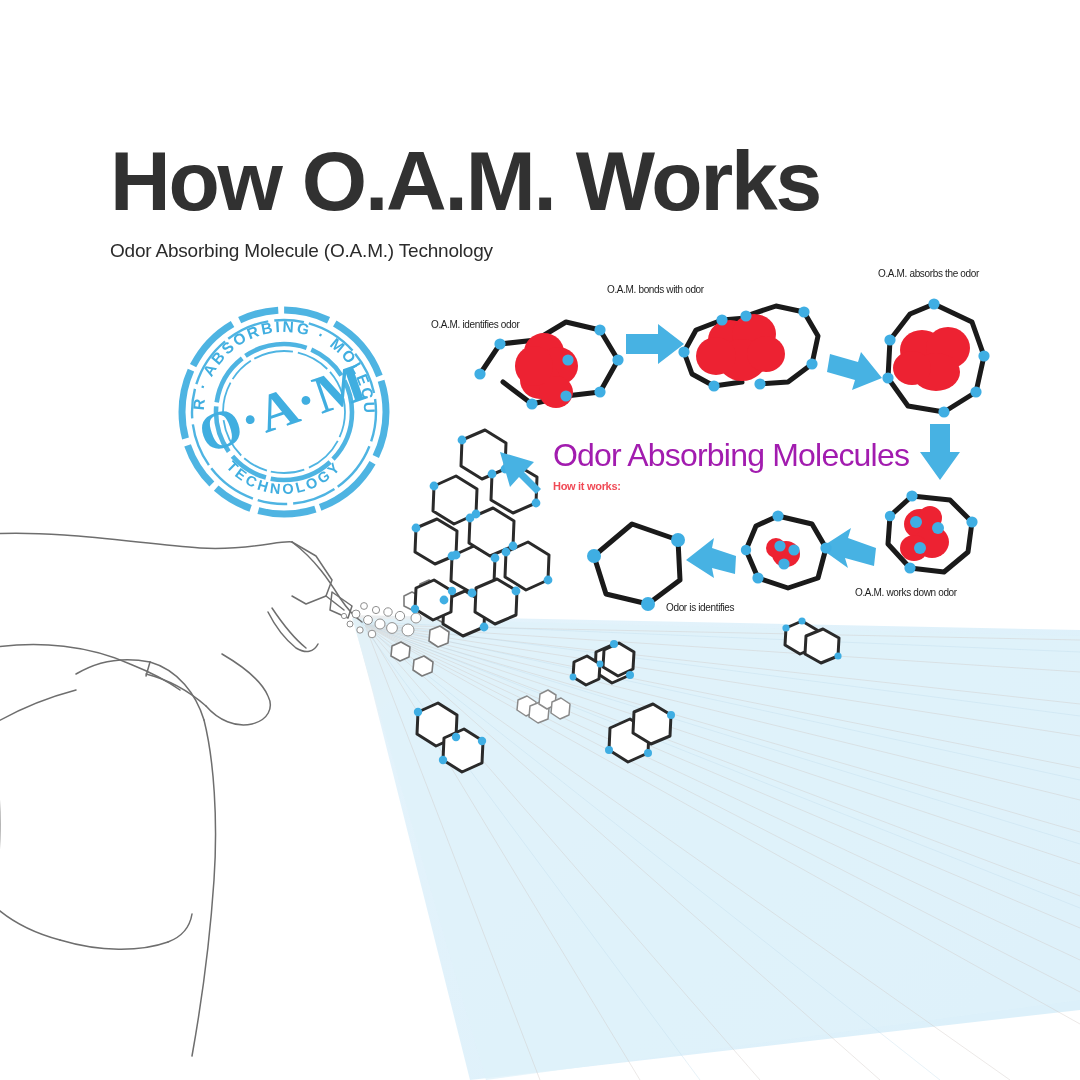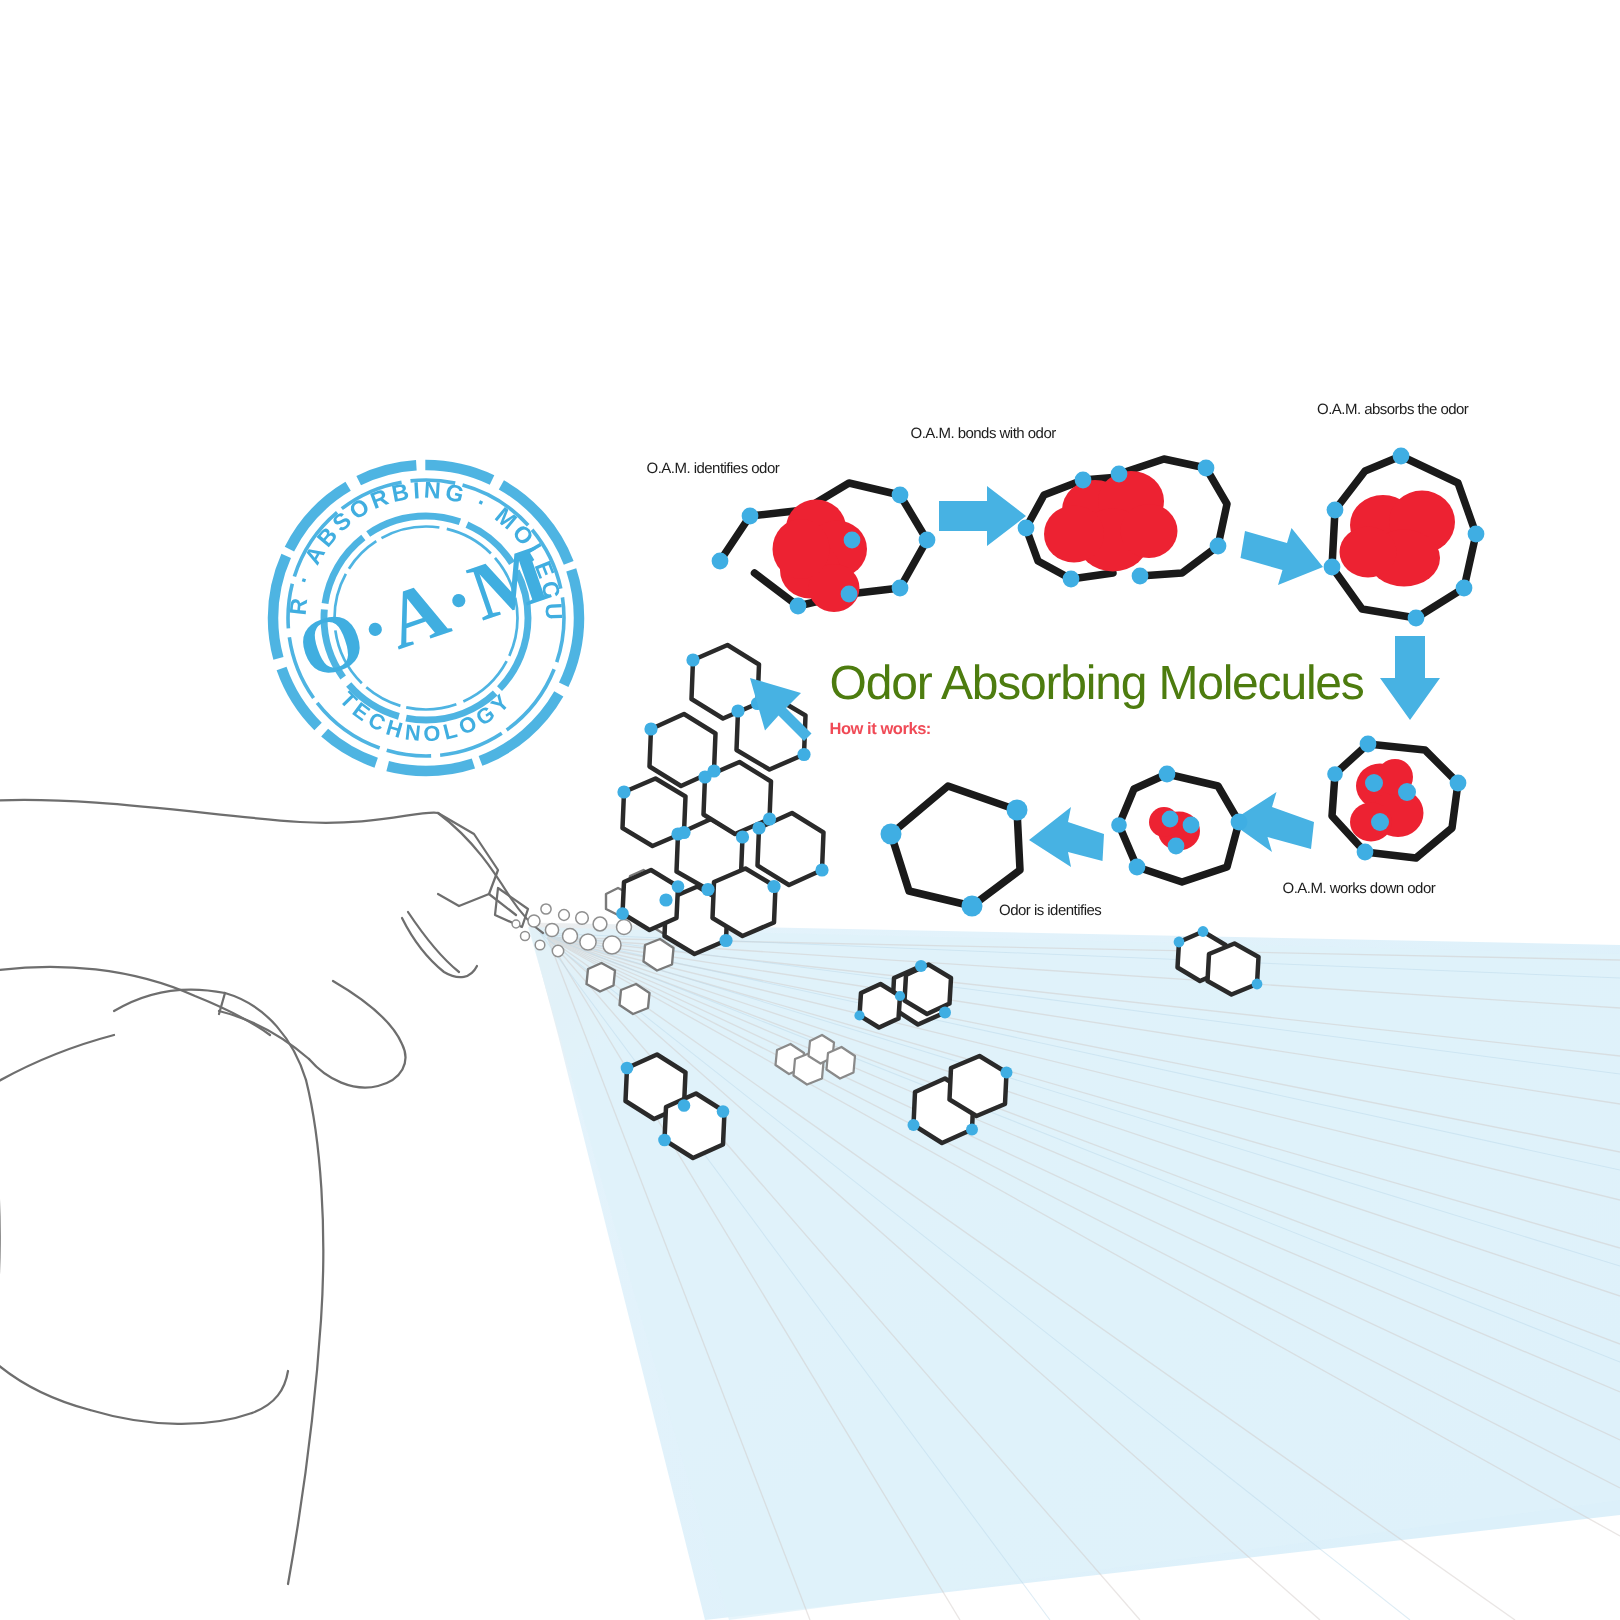--- a/index.html
+++ b/index.html
@@ -57,39 +57,39 @@
   
   .caption {
     position: absolute;
     font-family: "Liberation Sans", sans-serif;
     font-size: 10px;
     font-weight: normal;
     letter-spacing: -0.35px;
     color: #1d1d1d;
     white-space: nowrap;
   }
-  .cap-identify  { left: 431px; top: 307px; }
+  .cap-identify  { left: 431px; top: 319px; }
   .cap-bonds     { left: 607px; top: 284px; }
   .cap-absorbs   { left: 878px; top: 268px; }
   .cap-breaks    { left: 855px; top: 587px; }
   .cap-eliminated{ left: 666px; top: 602px; }
 
   
   .center-lockup {
     position: absolute;
     left: 553px;
     top: 437px;
   }
   .center-title {
     margin: 0;
     font-family: "Liberation Sans", sans-serif;
     font-size: 32px;
     font-weight: normal;
     letter-spacing: -0.8px;
-    color: #4d7c0f;
+    color: #a21caf;
     white-space: nowrap;
   }
   .center-sub {
     margin: 0;
     padding-top: 6px;
     font-family: "Liberation Sans", sans-serif;
     font-size: 11px;
     font-weight: bold;
     letter-spacing: -0.3px;
     color: #F04A56;
@@ -427,20 +427,24 @@
       <text font-family="'Liberation Sans', sans-serif" font-size="15.5" font-weight="bold" letter-spacing="2.4" fill="#40AEE0">
         <textPath href="#stampTopArc" startOffset="50%" text-anchor="middle">ODOR · ABSORBING · MOLECULES</textPath>
       </text>
       <text font-family="'Liberation Sans', sans-serif" font-size="14.5" font-weight="bold" letter-spacing="3" fill="#40AEE0">
         <textPath href="#stampBotArc" startOffset="50%" text-anchor="middle">TECHNOLOGY</textPath>
       </text>
       <text x="0" y="14" text-anchor="middle" transform="rotate(-19)" font-family="'Liberation Serif', serif" font-size="54" font-weight="bold" letter-spacing="1" fill="#40AEE0">O·A·M</text>
     </g>
   </svg>
 
+  <div class="headline-block">
+    <h1 class="headline">How O.A.M. Works</h1>
+    <p class="subhead">Odor Absorbing Molecule (O.A.M.) Technology</p>
+  </div>
 
   <div class="caption cap-identify">O.A.M. identifies odor</div>
   <div class="caption cap-bonds">O.A.M. bonds with odor</div>
   <div class="caption cap-absorbs">O.A.M. absorbs the odor</div>
   <div class="caption cap-breaks">O.A.M. works down odor</div>
   <div class="caption cap-eliminated">Odor is identifies</div>
 
   <div class="center-lockup">
     <p class="center-title">Odor Absorbing Molecules</p>
     <p class="center-sub">How it works:</p>

